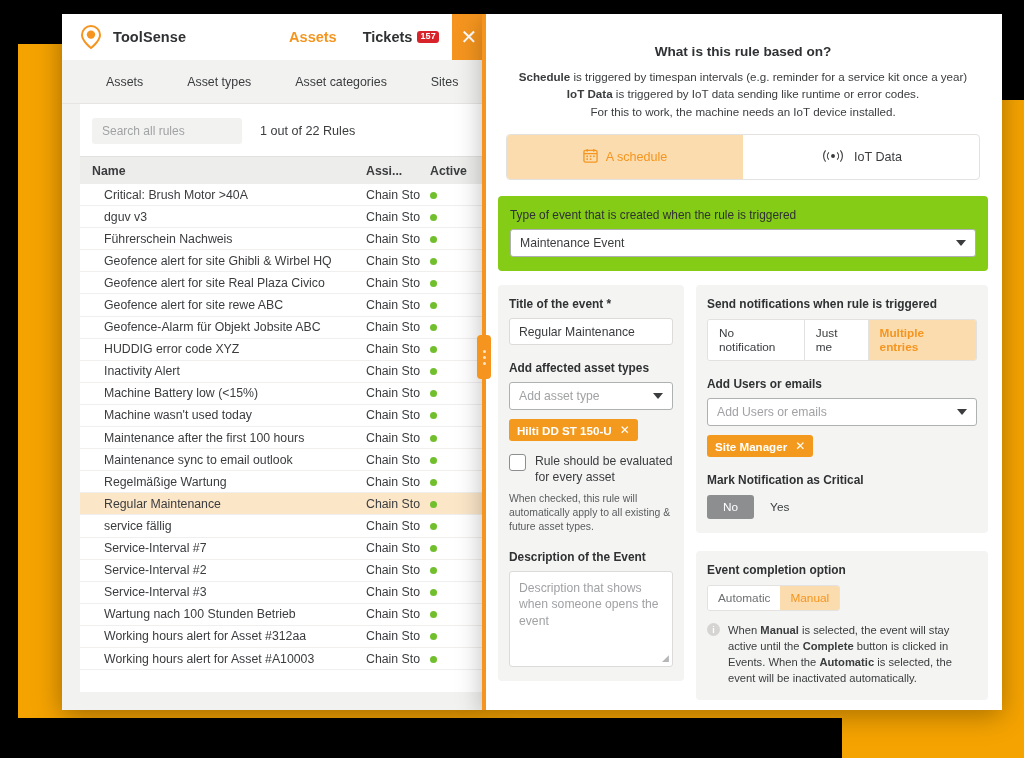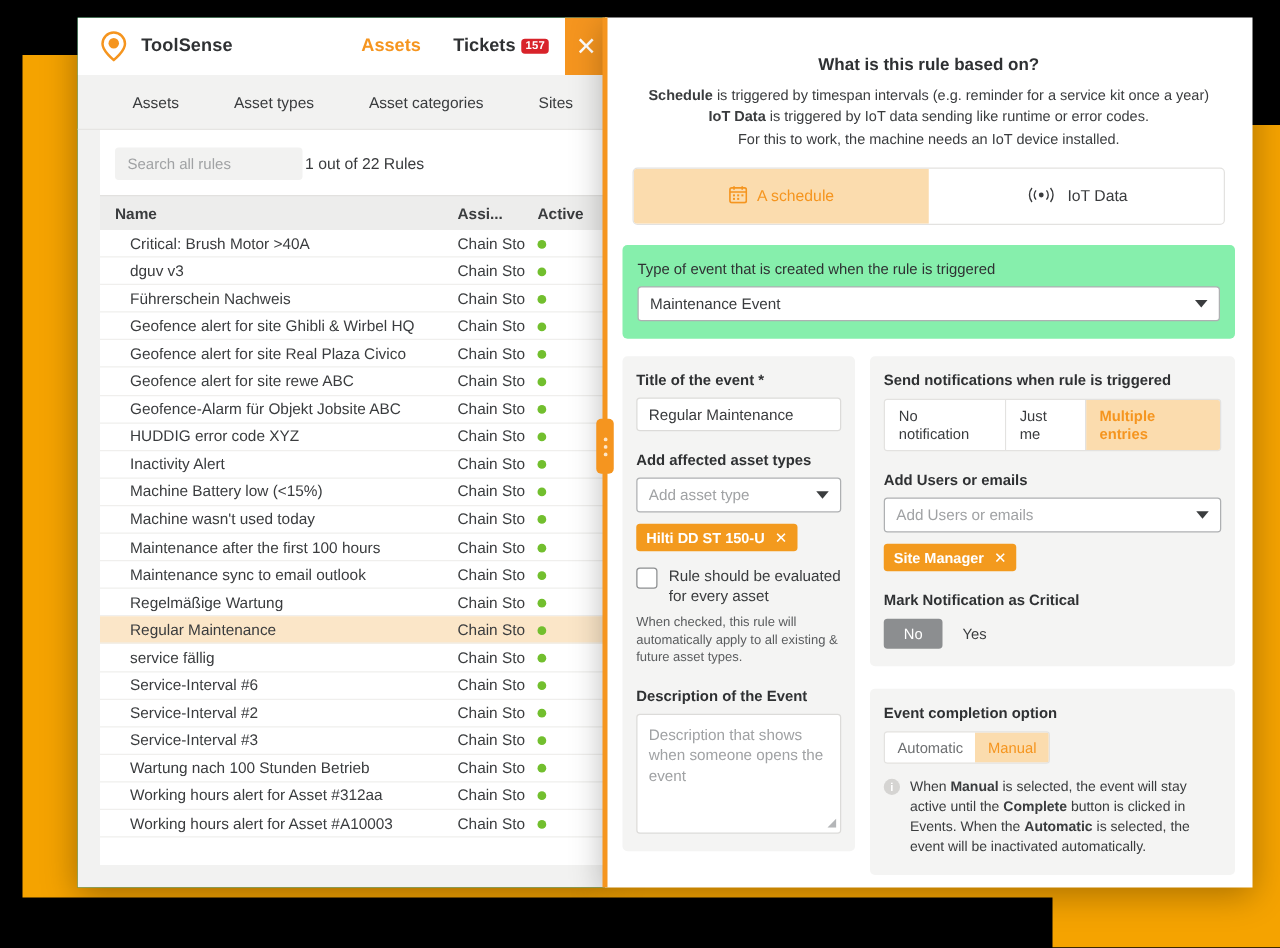--- a/index.html
+++ b/index.html
@@ -71,21 +71,21 @@
     padding-left: 22px; gap: 0; border-bottom: 1px solid #e6e5e3;
   }
   .lw-tab {
     font-size: 12.4px; color: #3a3c3e; padding: 0 22px; white-space: nowrap;
   }
   .lw-body { background: #F2F2F1; height: 606px; padding: 0 0 0 0; position: relative;}
   .lw-card {
     position: absolute; left: 18px; top: 0; right: 0; bottom: 18px;
     background: #ffffff;
   }
-  .search-row { display: flex; align-items: center; padding: 14px 0 12px 12px; gap: 2px; }
+  .search-row { display: flex; align-items: center; padding: 14px 0 12px 12px; gap: 18px; }
   .search-input {
     width: 150px; height: 26px; background: #F2F2F1; border: none;
     border-radius: 3px; padding: 0 10px; font-size: 12px; color: #8b8d8f;
     font-family: inherit;
   }
   .search-input::placeholder { color: #a0a2a4; }
   .rule-count { font-size: 12.6px; color: #3a3c3e; }
 
   .tbl { width: 100%; }
   .tbl-head {
@@ -147,21 +147,21 @@
     margin: 14px auto 0; width: 474px; height: 46px; display: flex;
     border: 1px solid #e3e2e0; border-radius: 4px; overflow: hidden;
   }
   .seg-big > div {
     flex: 1; display: flex; align-items: center; justify-content: center; gap: 8px;
     font-size: 12.6px; color: #3a3c3e;
   }
   .seg-big .on { background: #FBDCAE; color: #F5951F; font-weight: normal; }
 
   .block-grey {
-    background: #86efac; border-radius: 4px; padding: 12px 12px 14px;
+    background: #84cc16; border-radius: 4px; padding: 12px 12px 14px;
     margin-top: 16px;
   }
   .field-label { font-size: 11.9px; font-weight: bold; color: #2f3133; }
   .field-label.reg { font-weight: normal; }
   .select-box {
     margin-top: 7px; height: 28px; background: #fff; border: 1px solid #aeb0b2;
     border-radius: 3px; display: flex; align-items: center; padding: 0 9px;
     font-size: 12.2px; color: #3a3c3e; position: relative;
   }
   .select-box .caret {
@@ -364,21 +364,21 @@
                 <div class="td-name">Regular Maintenance</div>
                 <div class="td-assi">Chain Sto</div>
                 <div class="td-active"><span class="dot-green"></span></div>
               </div>
               <div class="tbl-row">
                 <div class="td-name">service fällig</div>
                 <div class="td-assi">Chain Sto</div>
                 <div class="td-active"><span class="dot-green"></span></div>
               </div>
               <div class="tbl-row">
-                <div class="td-name">Service-Interval #6</div>
+                <div class="td-name">Service-Interval #7</div>
                 <div class="td-assi">Chain Sto</div>
                 <div class="td-active"><span class="dot-green"></span></div>
               </div>
               <div class="tbl-row">
                 <div class="td-name">Service-Interval #2</div>
                 <div class="td-assi">Chain Sto</div>
                 <div class="td-active"><span class="dot-green"></span></div>
               </div>
               <div class="tbl-row">
                 <div class="td-name">Service-Interval #3</div>

